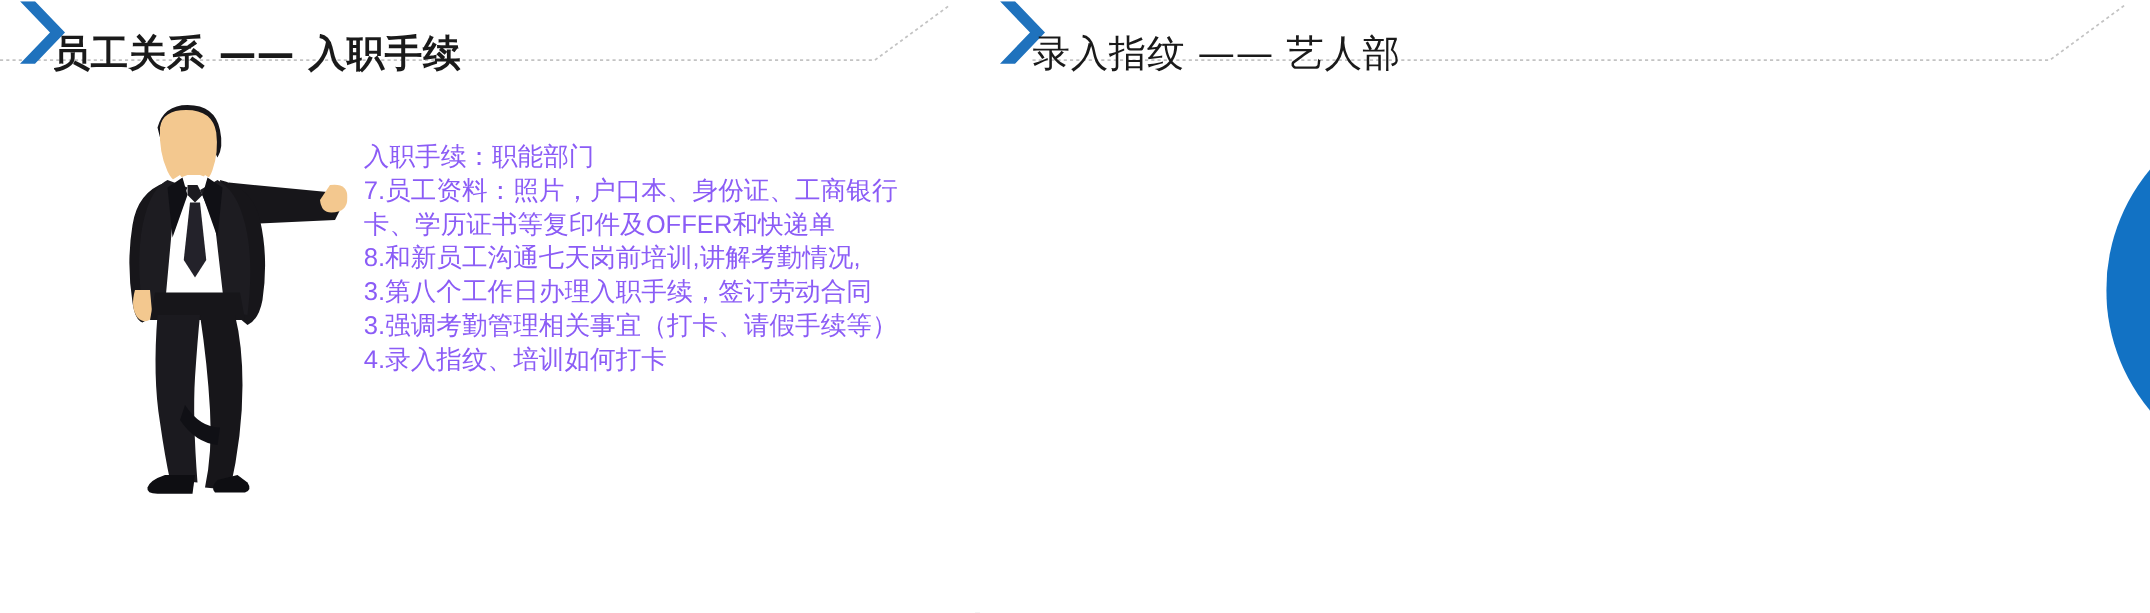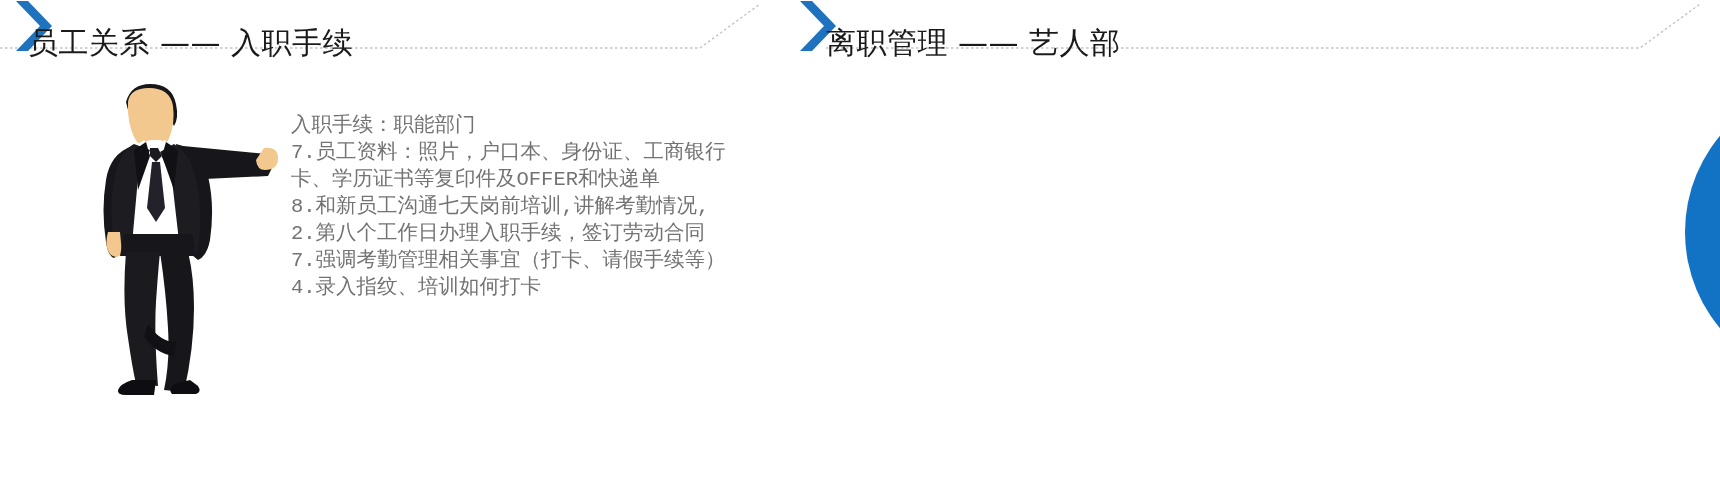--- a/index.html
+++ b/index.html
@@ -40,22 +40,22 @@
   .header-rule svg{display:block;}
 
   
   .person-figure{position:absolute;left:88px;top:84px;width:190px;height:312px;}
   .person-figure svg{display:block;}
 
   .left-body-text{
     position:absolute;left:291px;top:112px;width:430px;
     font-size:20.5px;
     line-height:27px;
-    color:#737373;
-    font-family:Liberation Mono, monospace;
+    color:#8b5cf6;
+    font-family:Liberation Sans, sans-serif;
     white-space:nowrap;
   }
   .left-body-text .tline{display:block;}
 
   
   .circles-figure{position:absolute;left:905px;top:82px;width:310px;height:300px;}
   .circles-figure svg{display:block;}
   .circle-label{
     fill:#ffffff;
     font-size:15px;
@@ -76,21 +76,21 @@
           <path d="M0 48 L700 48 L760 4" fill="none" stroke="#c3c3c3" stroke-width="1.4" stroke-dasharray="2.5 2.5"></path>
         </svg>
       </div>
 
       <div class="header-chevron" style="left:14px;top:1px;">
         <svg width="42" height="52" viewBox="0 0 42 52" xmlns="http://www.w3.org/2000/svg">
           <path d="M2 0 L26 25 L2 50 L14 50 L38 25 L14 0 Z" fill="#1F72BD"></path>
         </svg>
       </div>
 
-      <h1 class="header-title" style="left:28px;top:3px;">员工关系 —— 入职手续</h1>
+      <h1 class="header-title" style="left:42px;top:3px;font-weight:bold;">员工关系 —— 入职手续</h1>
     </div>
 
     <div class="person-figure">
       <svg width="190" height="312" viewBox="0 0 190 312" xmlns="http://www.w3.org/2000/svg">
 
         <path d="M95 62 L178 70 L186 80 L180 92 L96 96 Z" fill="#17161a"></path>
 
         <path d="M176 64 q14 -2 14 10 q0 12 -13 12 q-8 0 -9 -10 z" fill="#F3C88F"></path>
 
         <path d="M38 18 q5 -18 24 -18 q22 0 26 20 q3 14 -2 22 l-6 -12 q-14 4 -28 -2 q-6 6 -8 14 z" fill="#17161a"></path>
@@ -128,22 +128,22 @@
         <path d="M44 296 q-12 4 -14 10 q-1 5 8 5 l28 0 l2 -15 z" fill="#0e0e12"></path>
         <path d="M86 300 q-6 6 -2 10 l24 0 q6 -2 2 -8 l-8 -6 z" fill="#0e0e12"></path>
       </svg>
     </div>
 
     <div class="left-body-text">
       <span class="tline">入职手续：职能部门</span>
       <span class="tline">7.员工资料：照片，户口本、身份证、工商银行</span>
       <span class="tline">卡、学历证书等复印件及OFFER和快递单</span>
       <span class="tline">8.和新员工沟通七天岗前培训,讲解考勤情况,</span>
-      <span class="tline">2.第八个工作日办理入职手续，签订劳动合同</span>
-      <span class="tline">7.强调考勤管理相关事宜（打卡、请假手续等）</span>
+      <span class="tline">3.第八个工作日办理入职手续，签订劳动合同</span>
+      <span class="tline">3.强调考勤管理相关事宜（打卡、请假手续等）</span>
       <span class="tline">4.录入指纹、培训如何打卡</span>
     </div>
   </section>
 
   <div class="panel-divider"></div>
 
   <section class="slide slide-right">
 
     <div class="slide-header">
 
@@ -152,21 +152,21 @@
           <path d="M46 48 L860 48 L920 4" fill="none" stroke="#c3c3c3" stroke-width="1.4" stroke-dasharray="2.5 2.5"></path>
         </svg>
       </div>
 
       <div class="header-chevron" style="left:18px;top:1px;">
         <svg width="42" height="52" viewBox="0 0 42 52" xmlns="http://www.w3.org/2000/svg">
           <path d="M2 0 L26 25 L2 50 L14 50 L38 25 L14 0 Z" fill="#1F72BD"></path>
         </svg>
       </div>
 
-      <h1 class="header-title" style="left:46px;top:3px;">离职管理 —— 艺人部</h1>
+      <h1 class="header-title" style="left:46px;top:3px;">录入指纹 —— 艺人部</h1>
     </div>
 
     <div class="circles-figure">
       <svg width="310" height="300" viewBox="0 0 310 300" xmlns="http://www.w3.org/2000/svg">
         <circle cx="150" cy="150" r="150" fill="#1272C4"></circle>
         <circle cx="175" cy="200" r="100" fill="#18D0DE"></circle>
         <circle cx="192" cy="228" r="72" fill="#17A7E0"></circle>
         <text class="circle-label" x="150" y="58" text-anchor="middle">离职手续1</text>
         <text class="circle-label" x="175" y="155" text-anchor="middle">离职手续2</text>
         <text class="circle-label" x="192" y="232" text-anchor="middle">离职手续3</text>

